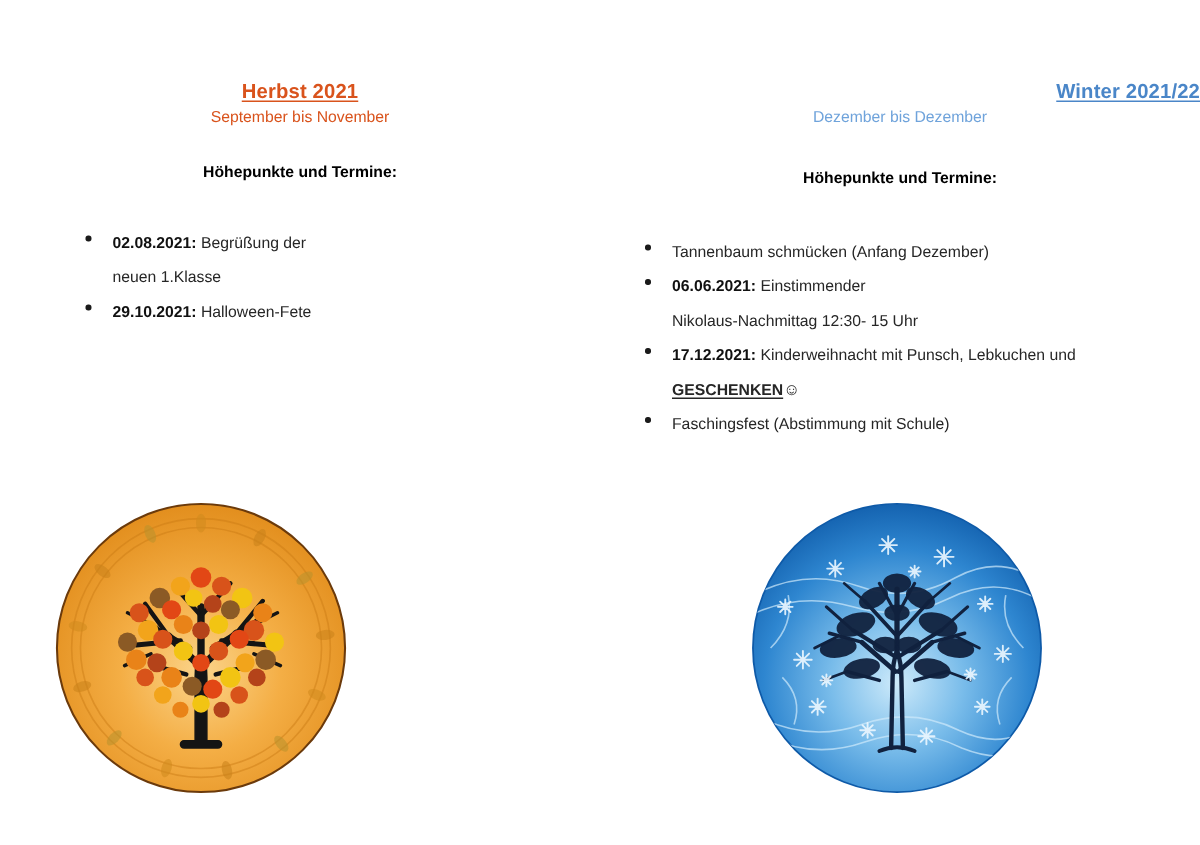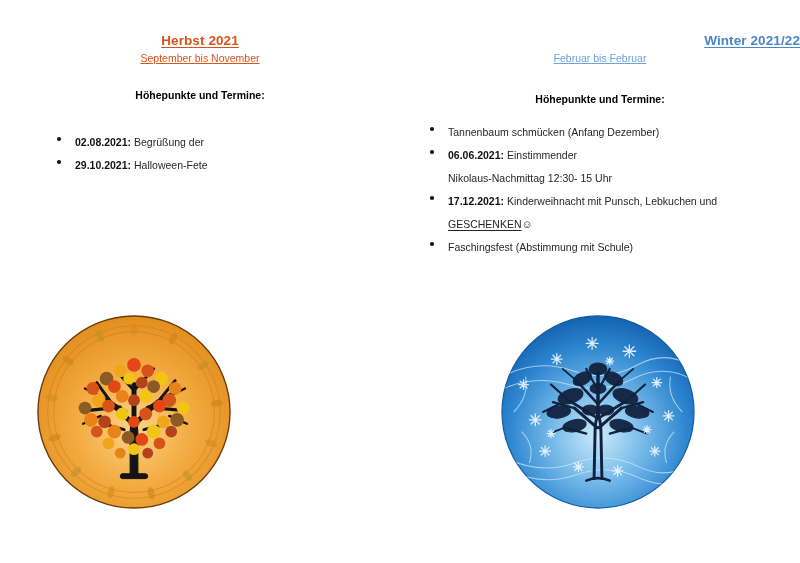--- a/index.html
+++ b/index.html
@@ -12,20 +12,21 @@
     height: 563px;
     position: relative;
     overflow: hidden;
     font-family: "Liberation Sans", sans-serif;
     color: #1a1a1a;
   }
 
   .page {
     position: absolute;
     inset: 0;
+    margin-top: 20px;
   }
 
   .column {
     position: absolute;
     top: 0;
     width: 400px;
     height: 563px;
   }
   .column.left  { left: 0; }
   .column.right { left: 400px; }
@@ -43,21 +44,20 @@
   .season-title .u {
     text-decoration: underline;
     text-underline-offset: 2px;
   }
   .season-sub {
     position: absolute;
     width: 100%;
     text-align: center;
     font-size: 10.5px;
     white-space: nowrap;
-    text-decoration: underline;
   }
 
   .left  .season-title { top: 33px; color: #D9531C; }
   .left  .season-sub   { top: 52px; color: #D9531C; }
   .right .season-title { top: 33px; color: #4A86C8; text-align: right; }
   .right .season-sub   { top: 52px; color: #6FA3DB; }
 
   .highlights {
     position: absolute;
     font-size: 10.5px;
@@ -70,21 +70,21 @@
   .right .highlights { top: 93px; left: 0; width: 100%; text-align: center; }
 
   
   .bullets {
     position: absolute;
     margin: 0;
     padding: 0;
     list-style: none;
   }
   .left  .bullets { top: 131px; left: 55px; width: 330px; }
-  .right .bullets { top: 121px; left: 28px; width: 360px; }
+  .right .bullets { top: 137px; left: 28px; width: 360px; }
 
   .bullet-item {
     position: relative;
     padding-left: 20px;
     margin-bottom: 0;
   }
   .bullet-dot {
     position: absolute;
     left: 2px;
     top: 6px;
@@ -93,21 +93,21 @@
     background: #1a1a1a;
     border-radius: 50%;
   }
   .bullet-line {
     font-size: 10.5px;
     line-height: 23px;
     color: #262626;
     white-space: nowrap;
   }
   .bullet-line .b { font-weight: bold; color: #111111; text-align: center; }
-  .bullet-line .u { text-decoration: underline; text-underline-offset: 1.5px; }
+  .bullet-line .u { text-decoration: underline; text-underline-offset: 1.5px; font-weight: bold; }
   .smiley { font-size: 11px; }
 
   
   .art {
     position: absolute;
     width: 196px;
     height: 196px;
   }
   .left  .art { left: 36px;  top: 314px; }
   .right .art { left: 100px; top: 314px; }
@@ -125,20 +125,21 @@
     </div>
 
     <div class="season-sub">September bis November</div>
 
     <div class="highlights">Höhepunkte und Termine:</div>
 
     <ul class="bullets">
       <li class="bullet-item">
         <span class="bullet-dot"></span>
         <div class="bullet-line"><span class="b">02.08.2021:</span><span> Begrüßung der</span></div>
+        <div class="bullet-line"><span>neuen 1.Klasse</span></div>
       </li>
       <li class="bullet-item">
         <span class="bullet-dot"></span>
         <div class="bullet-line"><span class="b">29.10.2021:</span><span> Halloween-Fete</span></div>
       </li>
     </ul>
 
     <div class="art">
       <svg viewBox="0 0 200 200" xmlns="http://www.w3.org/2000/svg" aria-hidden="true">
         <defs>
@@ -271,21 +272,21 @@
       </svg>
     </div>
   </div>
 
   <div class="column right">
 
     <div class="season-title">
       <span class="u">Winter 2021/22</span>
     </div>
 
-    <div class="season-sub">Februar bis Februar</div>
+    <div class="season-sub">Dezember bis Dezember</div>
 
     <div class="highlights">Höhepunkte und Termine:</div>
 
     <ul class="bullets">
       <li class="bullet-item">
         <span class="bullet-dot"></span>
         <div class="bullet-line"><span>Tannenbaum schmücken (Anfang Dezember)</span></div>
       </li>
       <li class="bullet-item">
         <span class="bullet-dot"></span>

